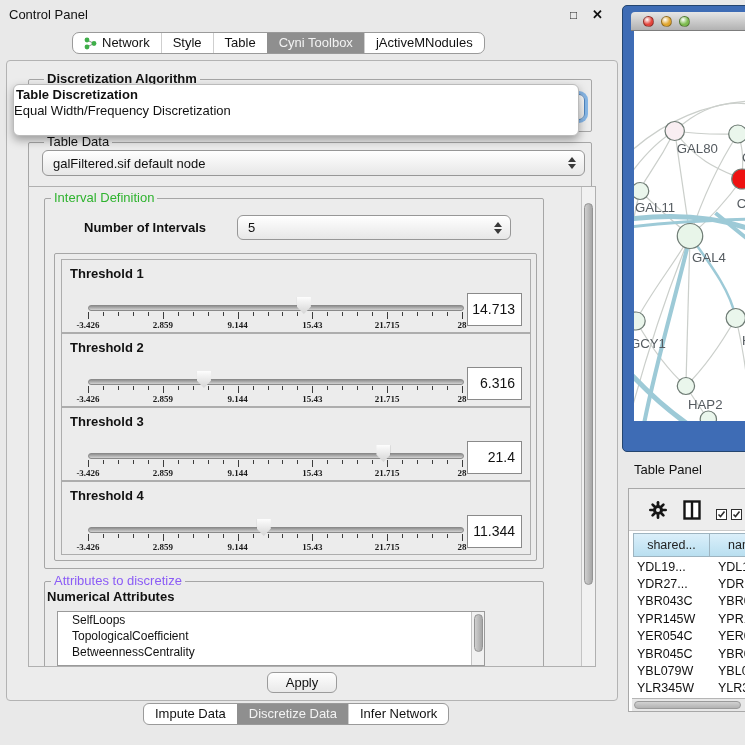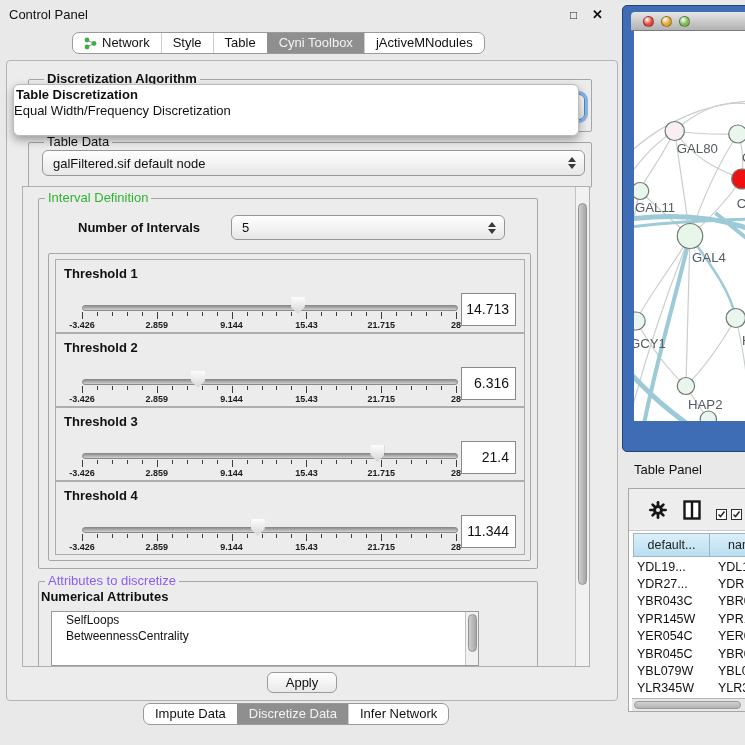--- a/index.html
+++ b/index.html
@@ -23,34 +23,34 @@
          border-radius:6px;font-size:13px;display:flex;align-items:center;padding:0 10px;box-sizing:border-box;}
   .stepper{position:absolute;right:8px;top:50%;transform:translateY(-50%);display:flex;flex-direction:column;gap:2px;}
   .arr-up{width:0;height:0;border-left:4px solid transparent;border-right:4px solid transparent;border-bottom:5px solid #3a3a3a;}
   .arr-dn{width:0;height:0;border-left:4px solid transparent;border-right:4px solid transparent;border-top:5px solid #3a3a3a;}
   .focusring{box-shadow:0 0 0 3px #86b6e6;border-color:#4f86c0;}
   #popup{position:absolute;left:6px;top:23px;width:564px;height:50px;background:#fff;border:1px solid #bbb;
          border-radius:6px;box-shadow:0 4px 10px rgba(0,0,0,.35);z-index:50;}
   .pop-hint{text-align:center;color:#b9b9b9;font-size:13px;margin-top:3px;}
   .pop-b{font-weight:bold;font-size:13px;margin:2px 0 0 2px;}
   .pop-n{font-size:13px;margin:1px 0 0 0;}
-  #vp{position:absolute;left:15px;top:125px;width:568px;height:481px;border:1px solid #b0b0b0;
+  #vp{position:absolute;left:21px;top:125px;width:568px;height:481px;border:1px solid #b0b0b0;
       box-sizing:border-box;overflow:hidden;background:#ececec;}
   .vscroll{position:absolute;right:0;top:0;width:14px;height:100%;background:#f1f1f1;border-left:1px solid #c4c4c4;box-sizing:border-box;}
   .vthumb{position:absolute;left:2px;width:9px;background:linear-gradient(90deg,#cfcfcf,#a6a6a6);
           border:1px solid #939393;border-radius:5px;box-sizing:border-box;}
   .boldlbl{position:absolute;font-size:13px;font-weight:bold;white-space:nowrap;}
   .thr-row{position:absolute;left:32px;width:470px;height:74px;border:1px solid #adadad;background:#ececec;box-sizing:border-box;}
   .thr-title{position:absolute;left:8px;top:6px;font-weight:bold;font-size:13px;}
   .track{position:absolute;left:26px;top:45px;width:374px;height:4px;background:linear-gradient(#909090,#d2d2d2);
          border:1px solid #8a8a8a;border-radius:3px;}
   .thumb{position:absolute;top:37px;width:14px;height:17px;background:linear-gradient(#fdfdfd,#d5d5d5);
          clip-path:polygon(0 0,100% 0,100% 58%,50% 100%,0 58%);filter:drop-shadow(0 0 1px #777);}
   .tick{position:absolute;width:1px;background:#3c3c3c;}
-  .ticklbl{position:absolute;transform:translateX(-50%);font-size:9px;font-weight:bold;color:#1a1a1a;top:60px;white-space:nowrap;}
+  .ticklbl{position:absolute;transform:translateX(-50%);font-size:9px;font-weight:bold;color:#1a1a1a;top:60px;white-space:nowrap;font-family:Liberation Serif, serif;}
   .valbox{position:absolute;right:8px;top:33px;width:55px;height:33px;background:#fff;border:1px solid #8a8a8a;
           font-size:14px;text-align:right;line-height:31px;padding-right:6px;box-sizing:border-box;}
   #attr-list{position:absolute;background:#fff;border:1px solid #9a9a9a;box-sizing:border-box;overflow:hidden;}
   .attr-item{font-size:12px;line-height:16px;padding-left:14px;white-space:nowrap;}
   #apply-btn{position:absolute;left:260px;top:611px;width:70px;height:21px;background:linear-gradient(#fefefe,#e9e9e9);
              border:1px solid #9b9b9b;border-radius:6px;font-size:13px;text-align:center;line-height:19px;box-sizing:border-box;}
   
   #netwin{position:absolute;left:622px;top:5px;width:130px;height:447px;background:#3e6cb5;
           border:1px solid #24456f;border-radius:5px 0 0 5px;box-sizing:border-box;}
   #net-titlebar{position:absolute;left:8px;top:6px;width:115px;height:19px;border-radius:4px 0 0 0;
@@ -303,36 +303,37 @@
             <div class="valbox">11.344</div>
           </div>
         </div>
 
       <div class="gbox" style="left:15px;top:394px;width:500px;height:90px;"></div>
       <div class="gtitle" style="left:22px;top:387px;color:#8b5cf6;">Attributes to discretize</div>
       <div class="boldlbl" style="left:18px;top:402px;">Numerical Attributes</div>
       <div id="attr-list" style="left:28px;top:424px;width:428px;height:55px;">
         <div id="attr-items">
             <div class="attr-item">SelfLoops</div>
+            <div class="attr-item">TopologicalCoefficient</div>
             <div class="attr-item">BetweennessCentrality</div>
           </div>
         <div class="vscroll" style="width:13px;">
           <div class="vthumb" style="top:2px;height:38px;"></div>
         </div>
       </div>
 
       <div class="vscroll">
         <div class="vthumb" style="top:16px;height:382px;"></div>
       </div>
     </div>
 
     <div id="apply-btn">Apply</div>
   </div>
 
-  <div class="tabgrp" id="bottom-tabs" style="left:143px;top:703px;">
+  <div class="tabgrp" id="bottom-tabs" style="left:143px;top:703px;border-radius:6px;">
       <div class="tab">
         <span>Impute Data</span>
       </div>
       <div class="tab sel">
         <span>Discretize Data</span>
       </div>
       <div class="tab">
         <span>Infer Network</span>
       </div>
     </div>
@@ -422,21 +423,21 @@
           <path d="M2.5,5.5 L4.5,7.5 L8.5,2.5" stroke="#2e2e2e" stroke-width="1.6" fill="none"></path>
         </svg>
       </span>
       <span class="tbicon" style="left:102px;top:17px;">
         <svg width="11" height="11" viewBox="0 0 11 11">
           <rect x="0.5" y="0.5" width="10" height="10" fill="#fff" stroke="#2e2e2e"></rect>
           <path d="M2.5,5.5 L4.5,7.5 L8.5,2.5" stroke="#2e2e2e" stroke-width="1.6" fill="none"></path>
         </svg>
       </span>
     </div>
-    <div class="thcell" style="left:4px;top:44px;width:77px;">default...</div>
+    <div class="thcell" style="left:4px;top:44px;width:77px;">shared...</div>
     <div class="thcell" style="left:80px;top:44px;width:60px;text-align:left;padding-left:18px;">name</div>
     <div id="tp-rows">
         <div class="trow">
           <div class="tc1">YDL19...</div>
           <div class="tc2">YDL19...</div>
         </div>
         <div class="trow">
           <div class="tc1">YDR27...</div>
           <div class="tc2">YDR27...</div>
         </div>

